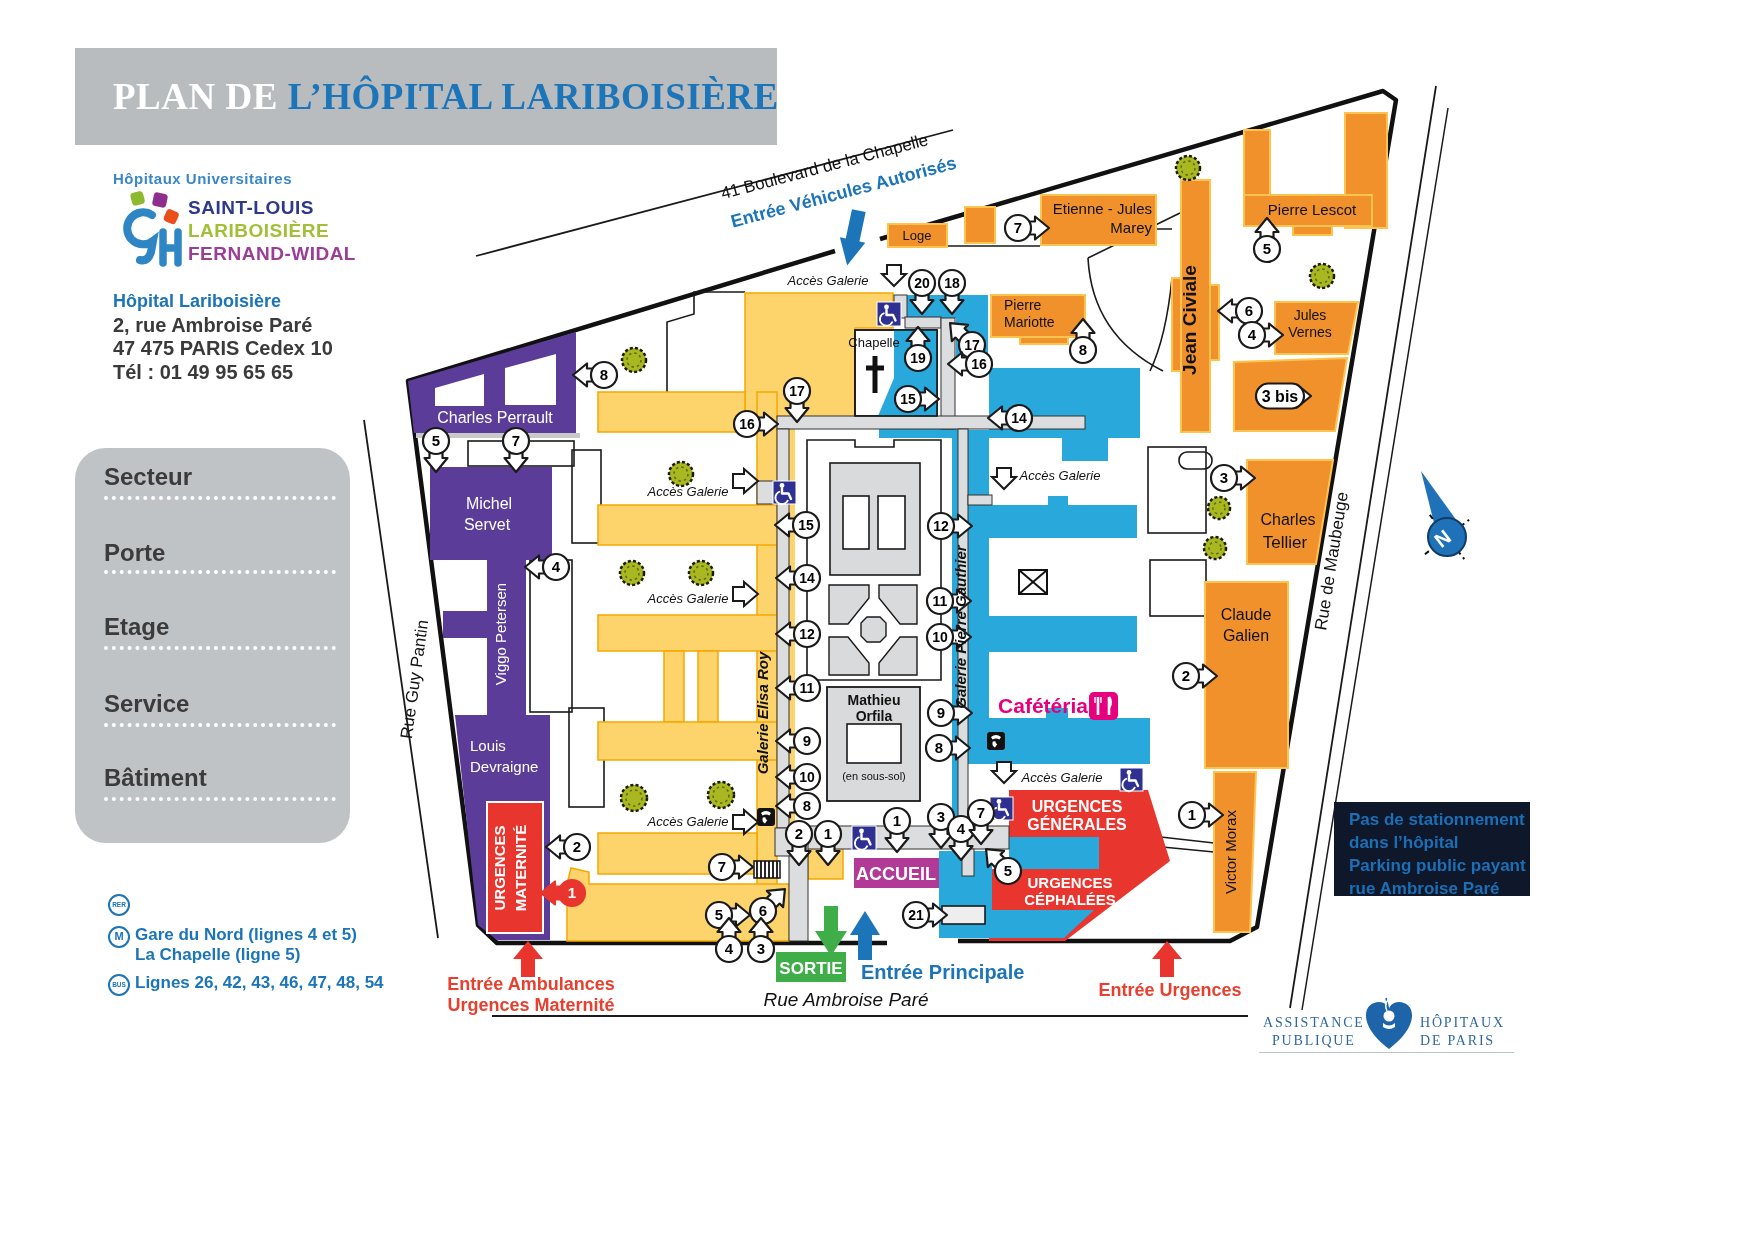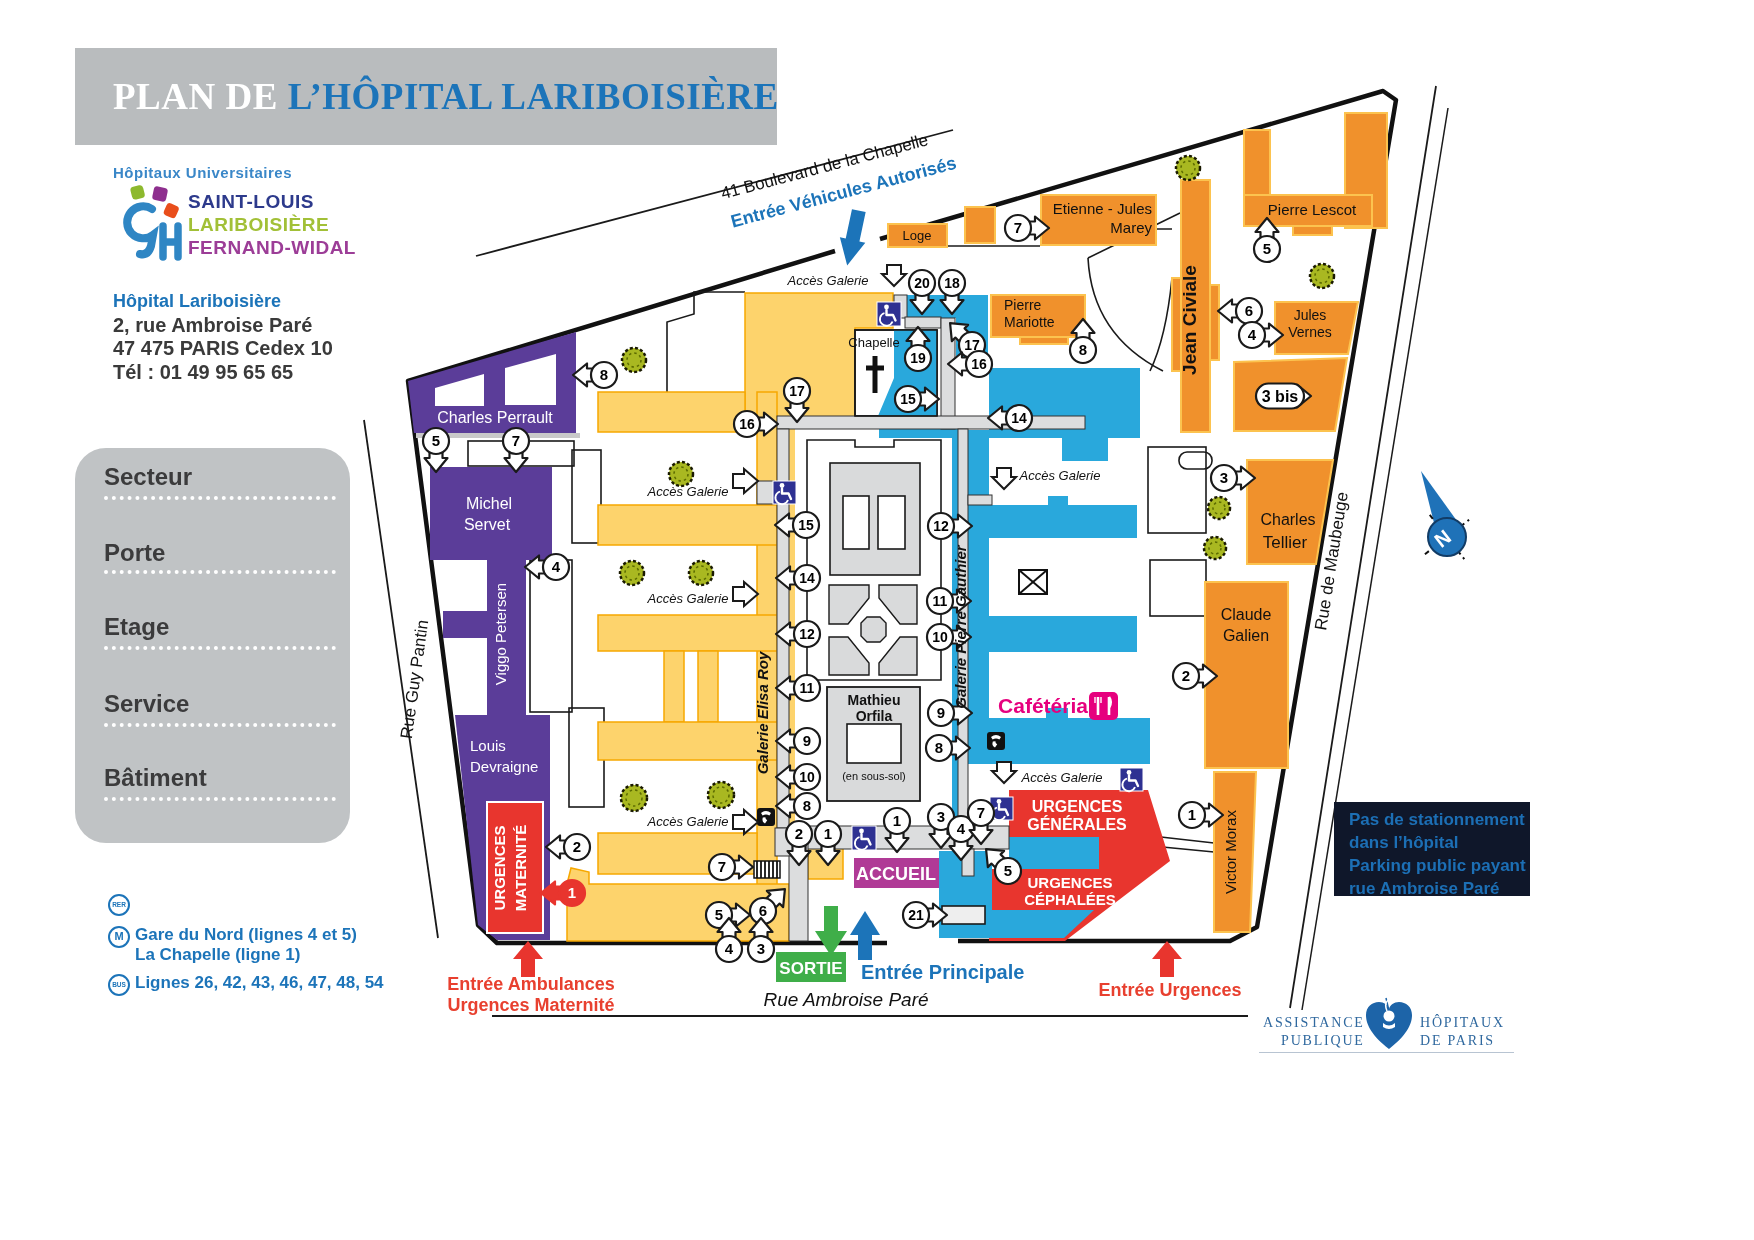--- a/index.html
+++ b/index.html
@@ -3,21 +3,21 @@
 <meta charset="utf-8">
 <style>
   html,body { margin:0; padding:0; }
   body { width:1754px; height:1240px; background:#fff; font-family:"Liberation Sans","DejaVu Sans",sans-serif; position:relative; overflow:hidden; }
   #map-layer { position:absolute; left:0; top:0; }
   .abs { position:absolute; }
   #title-bar { left:75px; top:48px; width:702px; height:97px; background:#b9bcbe; display:flex; align-items:center;font-family:Liberation Serif, serif; }
   #title-bar .t { font-size:37px; font-weight:bold; letter-spacing:0.5px; padding-left:38px; white-space:pre; }
   #title-bar .t .px { color:#fff; }
   #title-bar .t .mn { color:#1c74b9; }
-  #logo-block { left:113px; top:164px; width:260px; }
+  #logo-block { left:113px; top:170px; width:260px; }
   #logo-tagline { color:#3a87c8; font-weight:bold; font-size:15px; letter-spacing:0.5px; }
   #logo-names { position:absolute; left:75px; top:26px; line-height:23px; font-weight:bold; font-size:19px; letter-spacing:0.5px;}
   #logo-names .n1 { color:#2d3a8c; }
   #logo-names .n2 { color:#a2c037; }
   #logo-names .n3 { color:#9c3d97; }
   #address-block { left:113px; top:290px; font-size:20px; font-weight:bold; color:#3a3a3a; line-height:23.5px; }
   #address-block .nm { color:#1c74b9; font-size:18px; }
   #legend-panel { left:75px; top:448px; width:275px; height:395px; background:#c0c3c5;border-radius:31px; }
   #legend-panel .item { position:absolute; left:29px; width:220px; font-size:24px; font-weight:bold; color:#3b3b3c; }
   #legend-panel .dots { position:absolute; left:29px; width:232px; border-bottom:4px dotted #fff; }
@@ -25,21 +25,21 @@
   .transit-row { display:flex; margin-bottom:9px; }
   .transit-icon { flex:0 0 18px; height:18px; border:2px solid #1c74b9; border-radius:50%; background:#fff;
                   font-size:6.5px; display:flex; align-items:center; justify-content:center; margin-right:5px; margin-top:1px;
                   font-weight:bold; color:#1c74b9; letter-spacing:0; }
   .transit-icon.m { font-size:11px; }
   #parking-box { left:1334px; top:802px; width:196px; height:94px; background:#0f172a; color:#1c6fb5;
                  font-weight:bold; font-size:17px; line-height:23px; padding:6px 0 0 15px; box-sizing:border-box; white-space:nowrap; }
   #aphp-logo { left:1257px; top:1005px; width:270px; color:#30699f; font-family:"Liberation Serif","DejaVu Serif",serif;
                font-size:14px; letter-spacing:1.8px; line-height:18px; }
   #aphp-logo .col { position:absolute; top:9px; }
-  #aphp-logo .left { left:6px; text-align:right; }
+  #aphp-logo .left { left:6px; text-align:center; }
   #aphp-logo .right { left:163px; }
   #aphp-rule { position:absolute; left:2px; top:47px; width:255px; border-bottom:1px solid #b8c4d2; }
 </style>
 </head>
 <body>
 
 <div id="map-layer">
 <svg viewBox="0 0 1754 1240" width="1754" height="1240" font-family="Liberation Sans, DejaVu Sans, sans-serif">
 <g>
 <line x1="476" y1="256" x2="953" y2="130" stroke="#1a1a1a" stroke-width="1.8"></line>
@@ -649,21 +649,21 @@
 </div>
 
 <div id="transit-legend" class="abs">
   <div class="transit-row">
     <div class="transit-icon">RER</div>
   </div>
   <div class="transit-row">
     <div class="transit-icon m">M</div>
     <div>
         <div>Gare du Nord (lignes 4 et 5)</div>
-        <div>La Chapelle (ligne 1)</div>
+        <div>La Chapelle (ligne 5)</div>
       </div>
   </div>
   <div class="transit-row">
     <div class="transit-icon">BUS</div>
     <div>
         <div>Lignes 26, 42, 43, 46, 47, 48, 54</div>
       </div>
   </div>
 </div>
 

